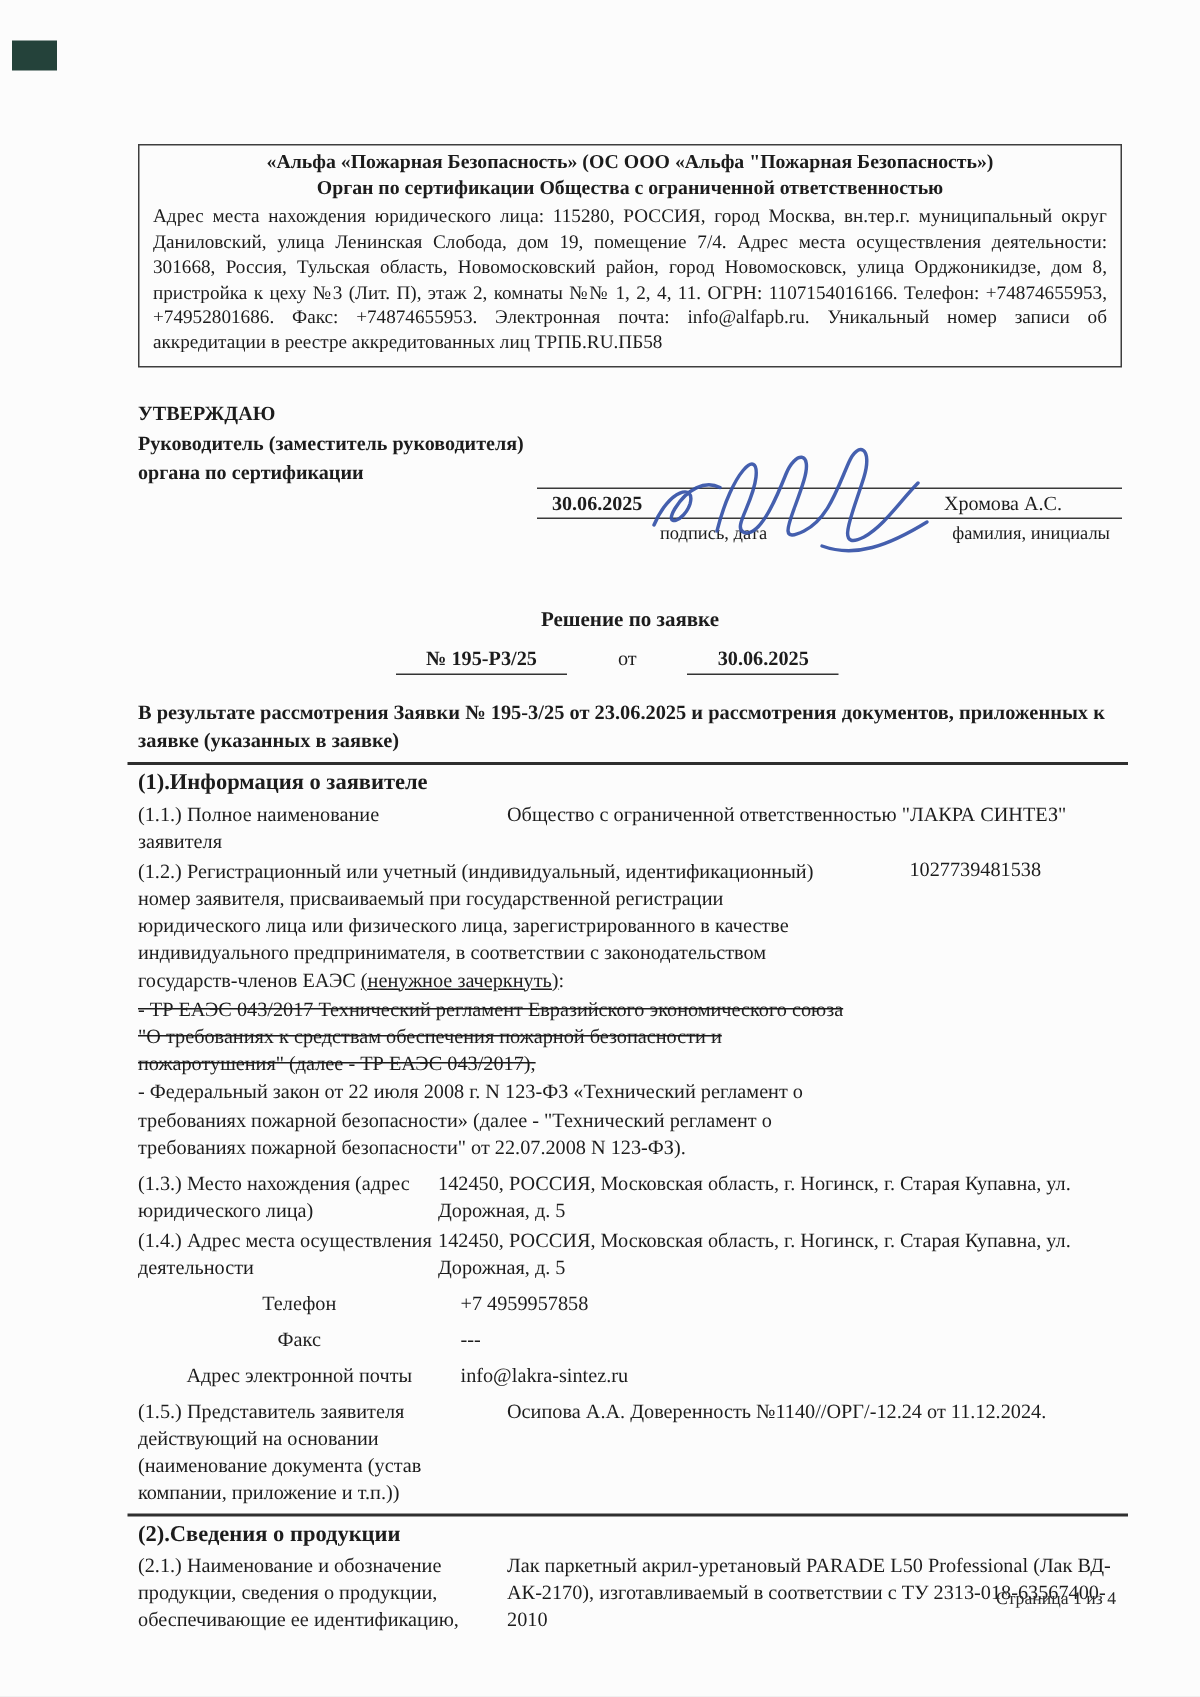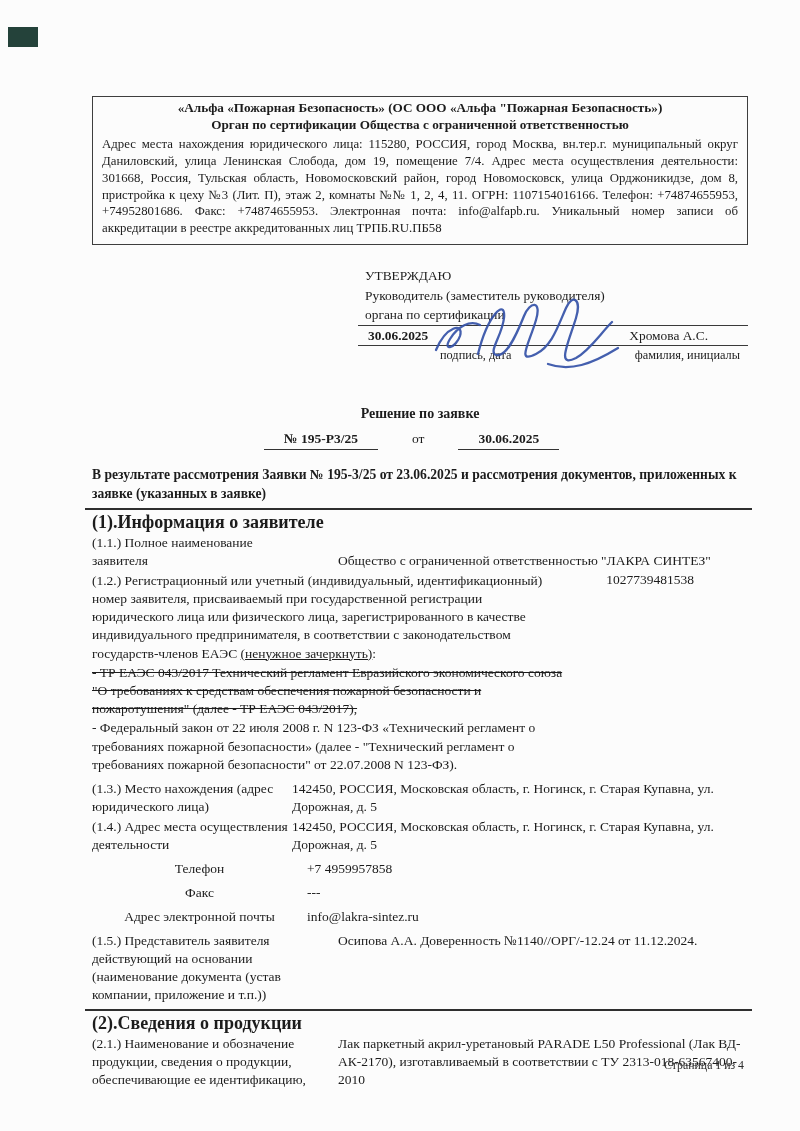--- a/index.html
+++ b/index.html
@@ -8,40 +8,40 @@
     font-family:"Liberation Serif","DejaVu Serif",serif;color:#1c1c1c;
     box-sizing:border-box;padding:96px 52px 0 92px;overflow:hidden;margin:0 auto;
   }
   .corner-mark{position:absolute;left:8px;top:27px;width:30px;height:20px;background:#24423a;}
   
   .org-box{border:1.5px solid #3e3e3e;padding:3px 9px 7px 9px;font-size:12.8px;line-height:16.9px;}
   .org-title{text-align:center;font-weight:bold;font-size:13.2px;}
   .org-details{text-align:justify;margin-top:2px;}
   
   .approval{position:relative;margin-top:21px;font-size:13.4px;}
-  .approval-head{margin-left:273px;font-weight:normal;line-height:19.5px;}
+  .approval-head{font-weight:bold;line-height:19.5px;}
   .sig-rule{border-top:1px solid #3a3a3a;margin-left:266px;height:0;}
   .sig-mid{margin-left:266px;display:flex;justify-content:space-between;align-items:baseline;
     padding:2px 40px 2px 10px;line-height:15px;}
   .sig-date{font-weight:bold;}
   .sig-captions{margin-left:266px;display:flex;font-size:12.3px;line-height:15px;padding-top:2px;}
   .cap-sign{margin-left:82px;}
   .cap-name{margin-left:auto;margin-right:8px;}
   .signature-svg{position:absolute;left:338px;top:26px;width:205px;height:82px;z-index:2;}
   
   .decision-title{text-align:center;font-weight:bold;font-size:14px;margin-top:42px;line-height:18px;}
   .decision-row{display:flex;align-items:center;margin-top:7px;margin-left:172px;font-size:13.5px;line-height:17px;}
   .dec-num,.dec-date{font-weight:bold;border-bottom:1.5px solid #333;padding:0 20px 2px 20px;}
   .dec-from{margin:0 34px;padding-bottom:2px;}
   .intro{font-weight:bold;margin-top:15px;font-size:13.6px;line-height:19px;}
   .rule{border-top:2px solid #2f2f2f;margin-top:5px;margin-left:-7px;margin-right:-4px;height:0;}
-  .section-title{font-weight:bold;font-size:18px;line-height:19px;margin-top:3px;}
+  .section-title{font-weight:bold;font-size:15px;line-height:19px;margin-top:3px;}
   
   .row{display:flex;margin-top:2px;font-size:13.5px;line-height:18px;}
-  .row-bottom{align-items:flex-end;}
+  .row-bottom{}
   .lbl{flex:none;}
   .val{flex:1;}
   .w246{width:246px;}
   .w200{width:200px;}
   .w215{width:215px;text-align:center;}
   .spaced{margin-top:6px;}
   .block-line{display:block;}
   
   .regblock{position:relative;margin-top:2px;}
   .reg-label{width:472px;font-size:13.5px;line-height:18.2px;}

